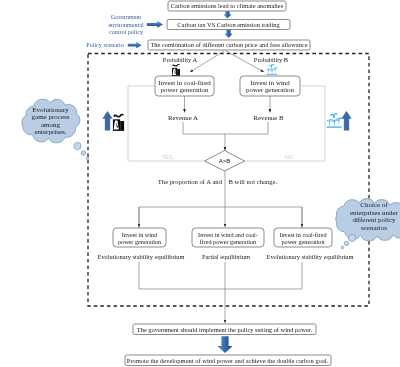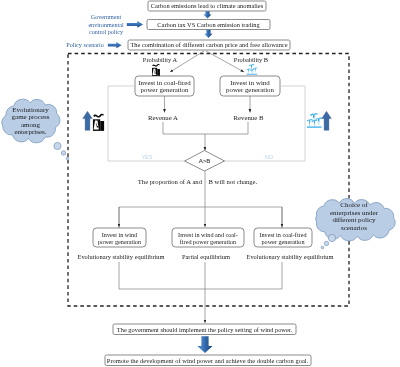--- a/index.html
+++ b/index.html
@@ -1,17 +1,17 @@
 <!DOCTYPE html>
 <html><head>
 <meta charset="utf-8">
 <style>
   html,body{margin:0;padding:0;background:#ffffff;}
   body{width:400px;height:367px;overflow:hidden;font-family:"Liberation Serif",serif;}
-  #stage{position:relative;width:356px;height:367px;}
+  #stage{position:relative;width:356px;height:367px;margin-left:20px;}
   svg{display:block;}
   .bx{fill:#ffffff;stroke:#5a5a5a;stroke-width:0.7;}
   .tx{fill:#1a1a1a;font-family:"Liberation Serif",serif;}
   .bluetx{fill:#2e5f9e;font-family:"Liberation Serif",serif;}
   .ln{stroke:#808080;stroke-width:0.7;fill:none;}
   .loopln{stroke:#c8c8c8;stroke-width:0.8;fill:none;}
   .sans{font-family:"Liberation Sans",sans-serif;}
 </style>
 </head>
 <body>

